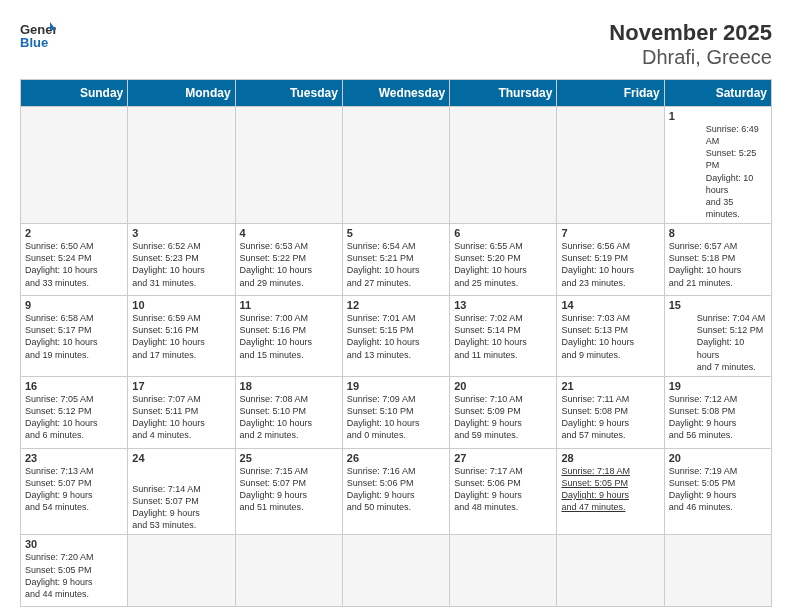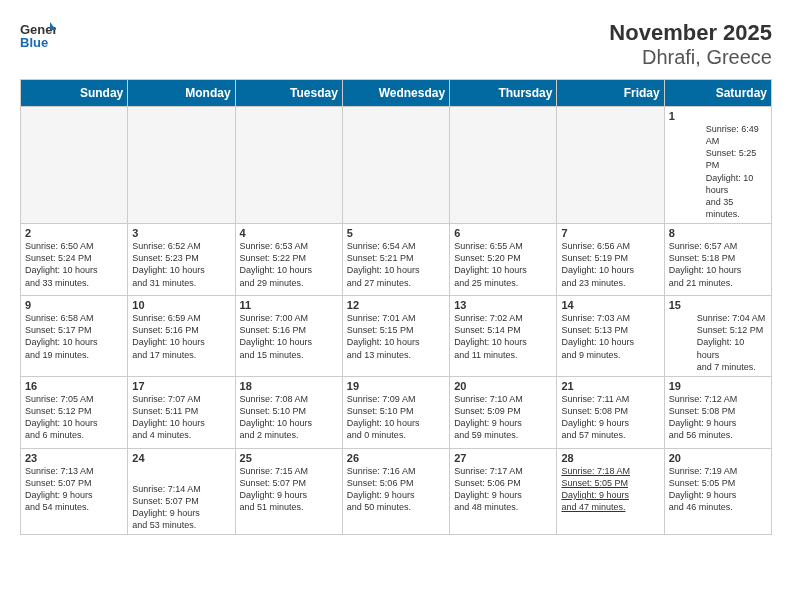--- a/index.html
+++ b/index.html
@@ -319,14 +319,29 @@
 and 47 minutes.</div>
         </td>
         <td>
           <span class="day-number">20</span>
           <div class="day-info" style="white-space: pre-line;">Sunrise: 7:19 AM
 Sunset: 5:05 PM
 Daylight: 9 hours
 and 46 minutes.</div>
         </td>
       </tr>
+      <tr>
+        <td>
+          <span class="day-number">30</span>
+          <div class="day-info" style="white-space: pre-line;">Sunrise: 7:20 AM
+Sunset: 5:05 PM
+Daylight: 9 hours
+and 44 minutes.</div>
+        </td>
+        <td class="empty"></td>
+        <td class="empty"></td>
+        <td class="empty"></td>
+        <td class="empty"></td>
+        <td class="empty"></td>
+        <td class="empty"></td>
+      </tr>
     </tbody>
 </table>
 
 </body></html>

